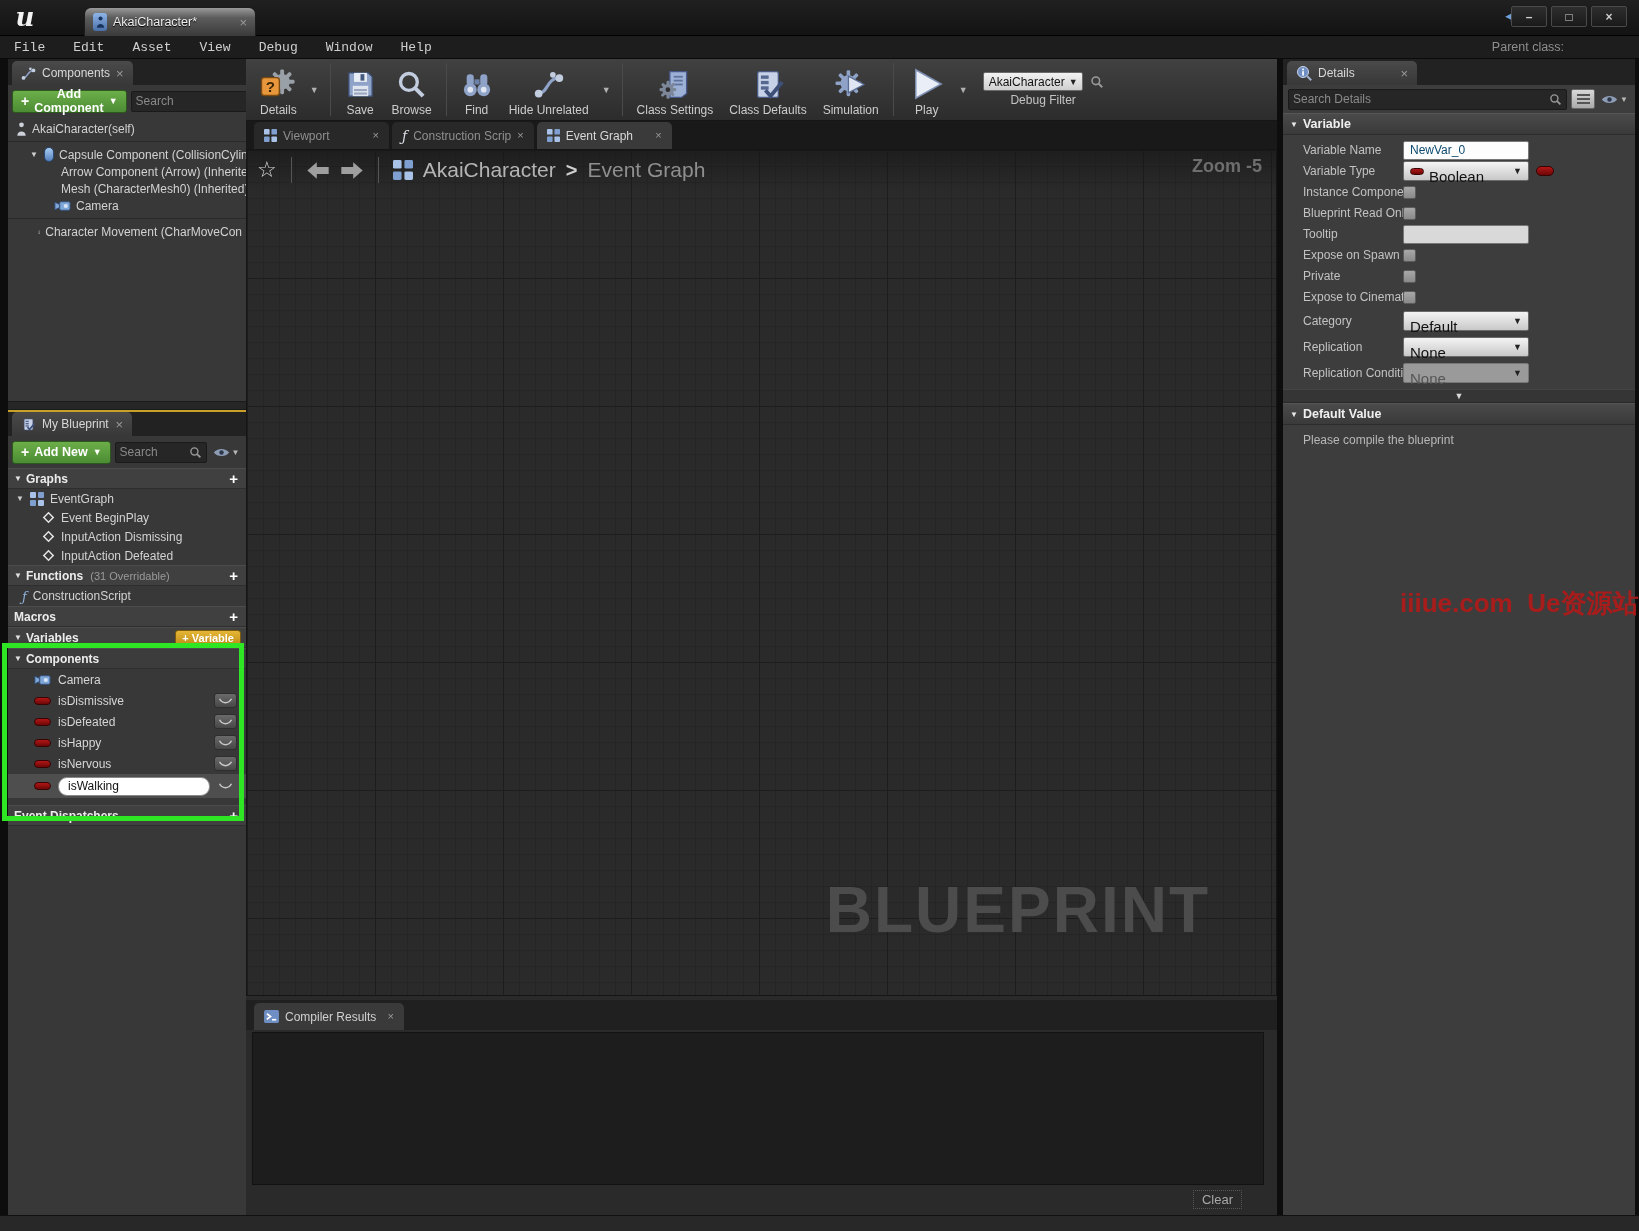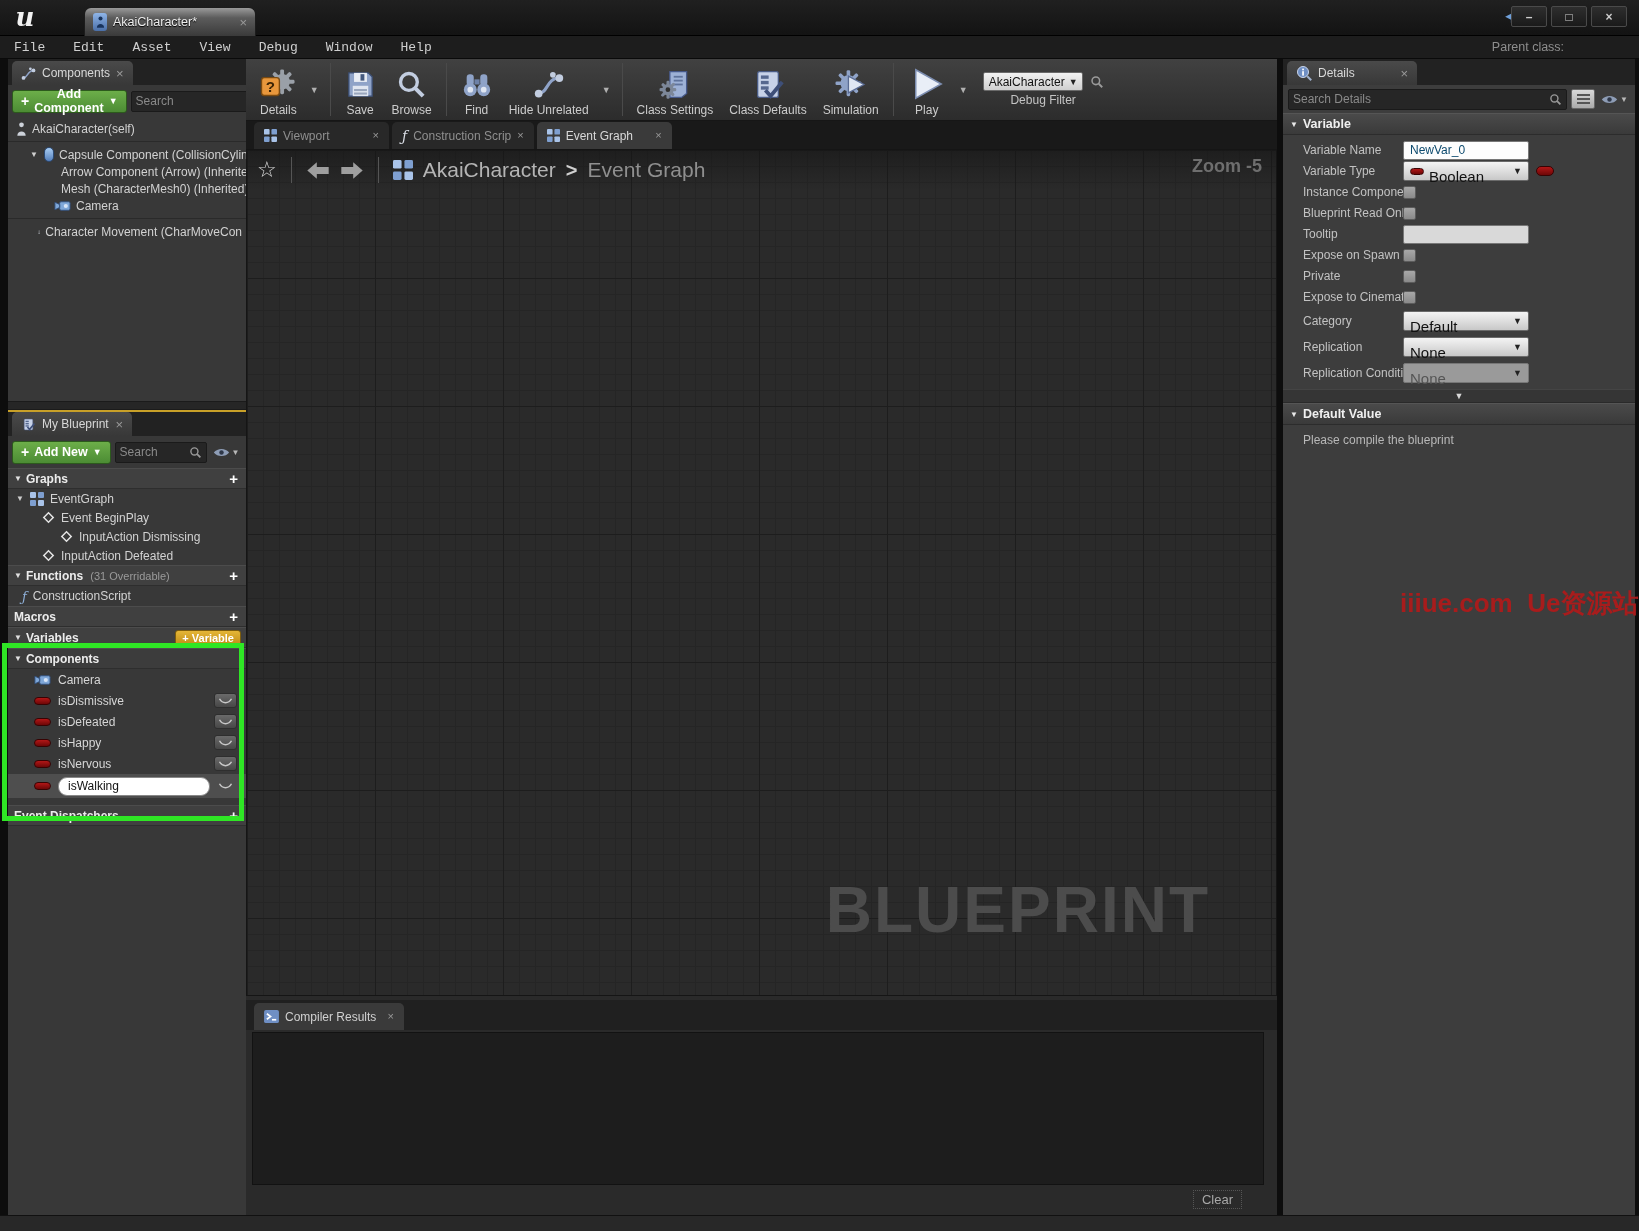--- a/index.html
+++ b/index.html
@@ -467,21 +467,21 @@
           <use href="#sym-grid"></use>
         </svg>
       <span>EventGraph</span>
     </div>
     <div class="mbp-row" style="padding-left:34px">
       <svg class="ic" width="13" height="13">
           <use href="#sym-diamond"></use>
         </svg>
       <span>Event BeginPlay</span>
     </div>
-    <div class="mbp-row" style="padding-left:52px">
+    <div class="mbp-row" style="padding-left:34px">
       <svg class="ic" width="13" height="13">
           <use href="#sym-diamond"></use>
         </svg>
       <span>InputAction Dismissing</span>
     </div>
     <div class="mbp-row" style="padding-left:34px">
       <svg class="ic" width="13" height="13">
           <use href="#sym-diamond"></use>
         </svg>
       <span>InputAction Defeated</span>

